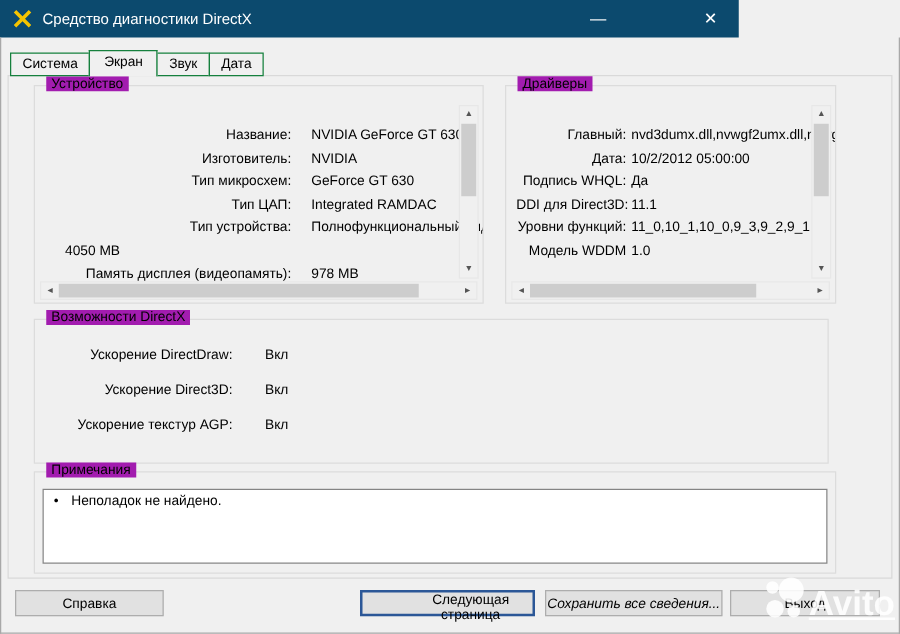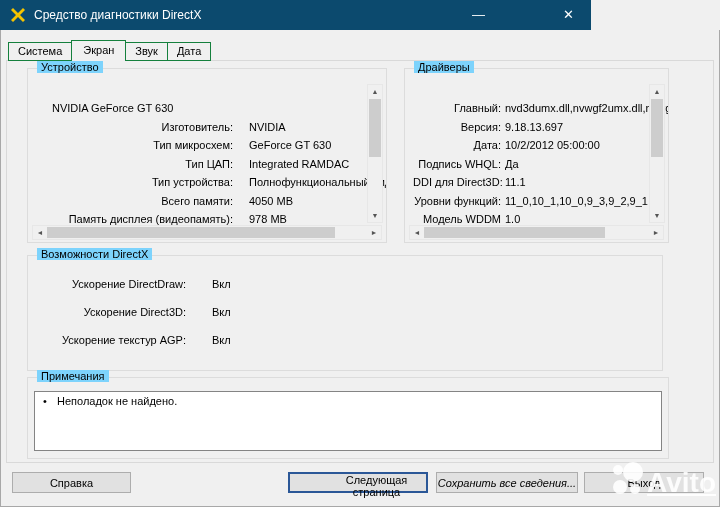--- a/index.html
+++ b/index.html
@@ -51,21 +51,21 @@
     border-bottom: none; position: relative; z-index: 6;
   }
   .tabpage {
     position: absolute; left: 6px; right: 6px; top: 60px; bottom: 44px;
     border: 1px solid #d9d9d9; z-index: 1;
   }
 
   
   .groupbox { position: absolute; border: 1px solid #dcdcdc; z-index: 2; }
   .gb-title {
-    position: absolute; top: -8px; left: 9px; background: #7dd3fc;
+    position: absolute; top: -8px; left: 9px; background: #a21caf;
     padding: 0 4px; white-space: nowrap; z-index: 4;
   }
   .gb-clip { position: absolute; left: 0; top: 0; right: 0; bottom: 0; overflow: hidden; }
 
   .gb-device   { left: 27px;  top: 68px;  width: 360px; height: 175px; }
   .gb-drivers  { left: 404px; top: 68px;  width: 265px; height: 175px; }
   .gb-features { left: 27px;  top: 255px; width: 636px; height: 116px; }
   .gb-notes    { left: 27px;  top: 377px; width: 642px; height: 82px; }
 
   .kv-list { position: absolute; left: 8px; right: 0; top: 30px; }
@@ -147,40 +147,40 @@
   <div class="tab">Звук</div>
   <div class="tab">Дата</div>
 </div>
 <div class="tabpage"></div>
 
 <div class="groupbox gb-device">
   <span class="gb-title">Устройство</span>
   <div class="gb-clip">
     <div class="kv-list">
       <div class="kv-row">
+        <span class="kv-label">Название:</span>
         <span class="kv-value">NVIDIA GeForce GT 630</span>
       </div>
       <div class="kv-row">
         <span class="kv-label">Изготовитель:</span>
         <span class="kv-value">NVIDIA</span>
       </div>
       <div class="kv-row">
         <span class="kv-label">Тип микросхем:</span>
         <span class="kv-value">GeForce GT 630</span>
       </div>
       <div class="kv-row">
         <span class="kv-label">Тип ЦАП:</span>
         <span class="kv-value">Integrated RAMDAC</span>
       </div>
       <div class="kv-row">
         <span class="kv-label">Тип устройства:</span>
         <span class="kv-value">Полнофункциональный видеоадапт</span>
       </div>
       <div class="kv-row">
-        <span class="kv-label">Всего памяти:</span>
         <span class="kv-value">4050 MB</span>
       </div>
       <div class="kv-row">
         <span class="kv-label">Память дисплея (видеопамять):</span>
         <span class="kv-value">978 MB</span>
       </div>
     </div>
   </div>
   <div class="vscroll">
     <span class="sb-arr sb-up">▲</span>
@@ -194,24 +194,20 @@
   </div>
 </div>
 
 <div class="groupbox gb-drivers">
   <span class="gb-title">Драйверы</span>
   <div class="gb-clip">
     <div class="kv-list">
       <div class="kv-row">
         <span class="kv-label">Главный:</span>
         <span class="kv-value">nvd3dumx.dll,nvwgf2umx.dll,nvwgf2u</span>
-      </div>
-      <div class="kv-row">
-        <span class="kv-label">Версия:</span>
-        <span class="kv-value">9.18.13.697</span>
       </div>
       <div class="kv-row">
         <span class="kv-label">Дата:</span>
         <span class="kv-value">10/2/2012 05:00:00</span>
       </div>
       <div class="kv-row">
         <span class="kv-label">Подпись WHQL:</span>
         <span class="kv-value">Да</span>
       </div>
       <div class="kv-row">

